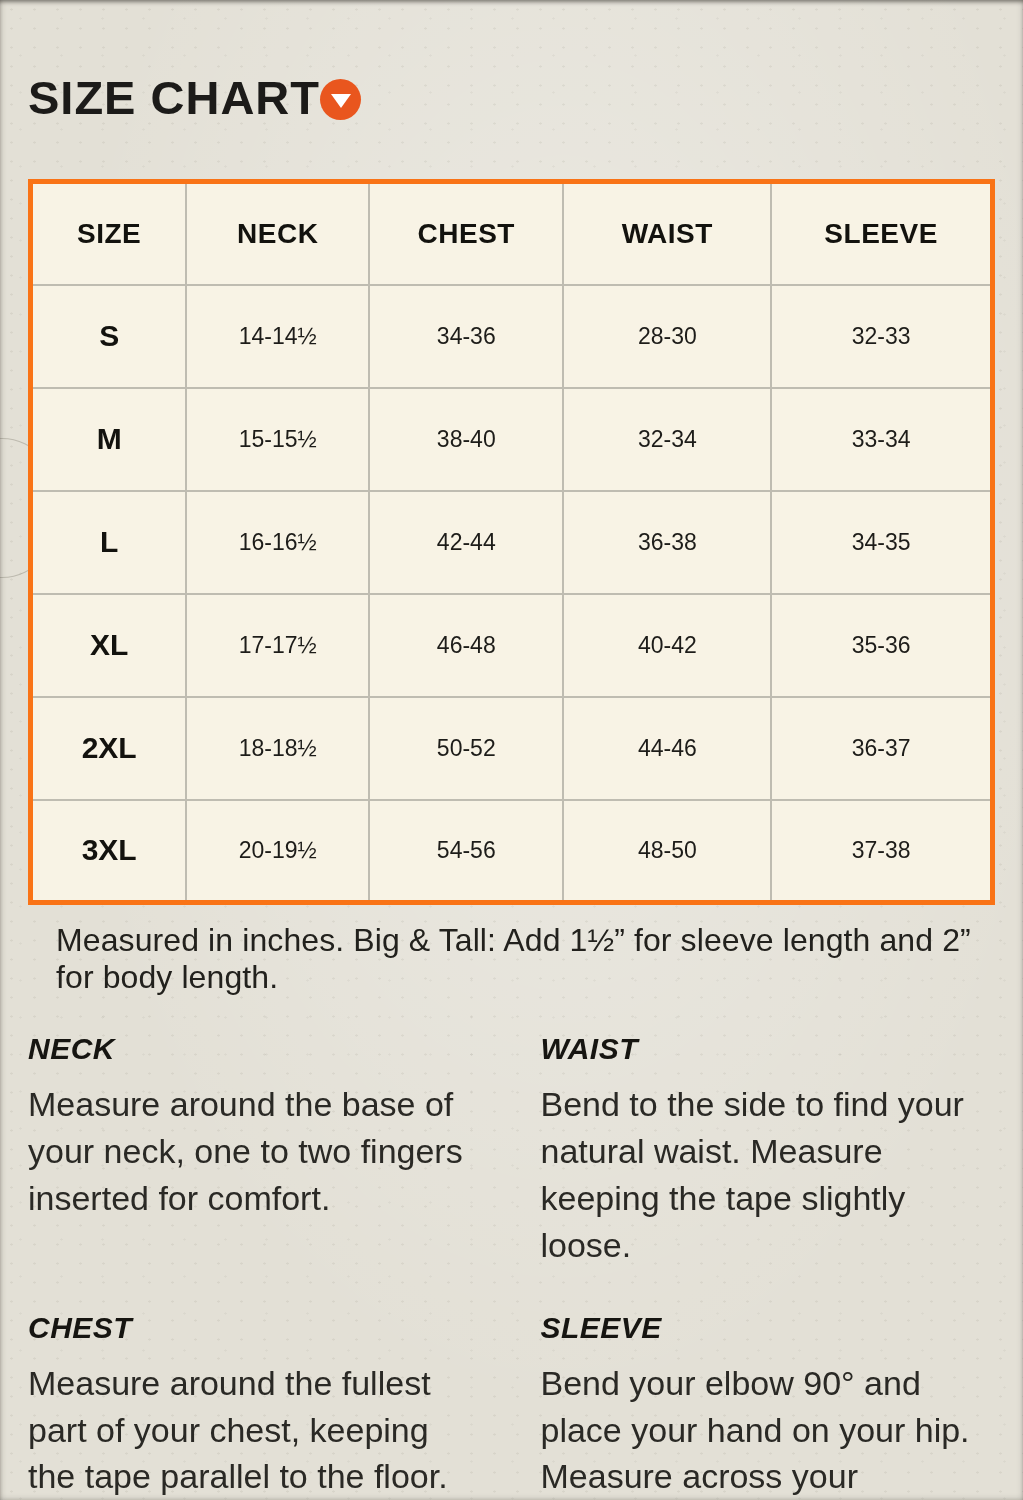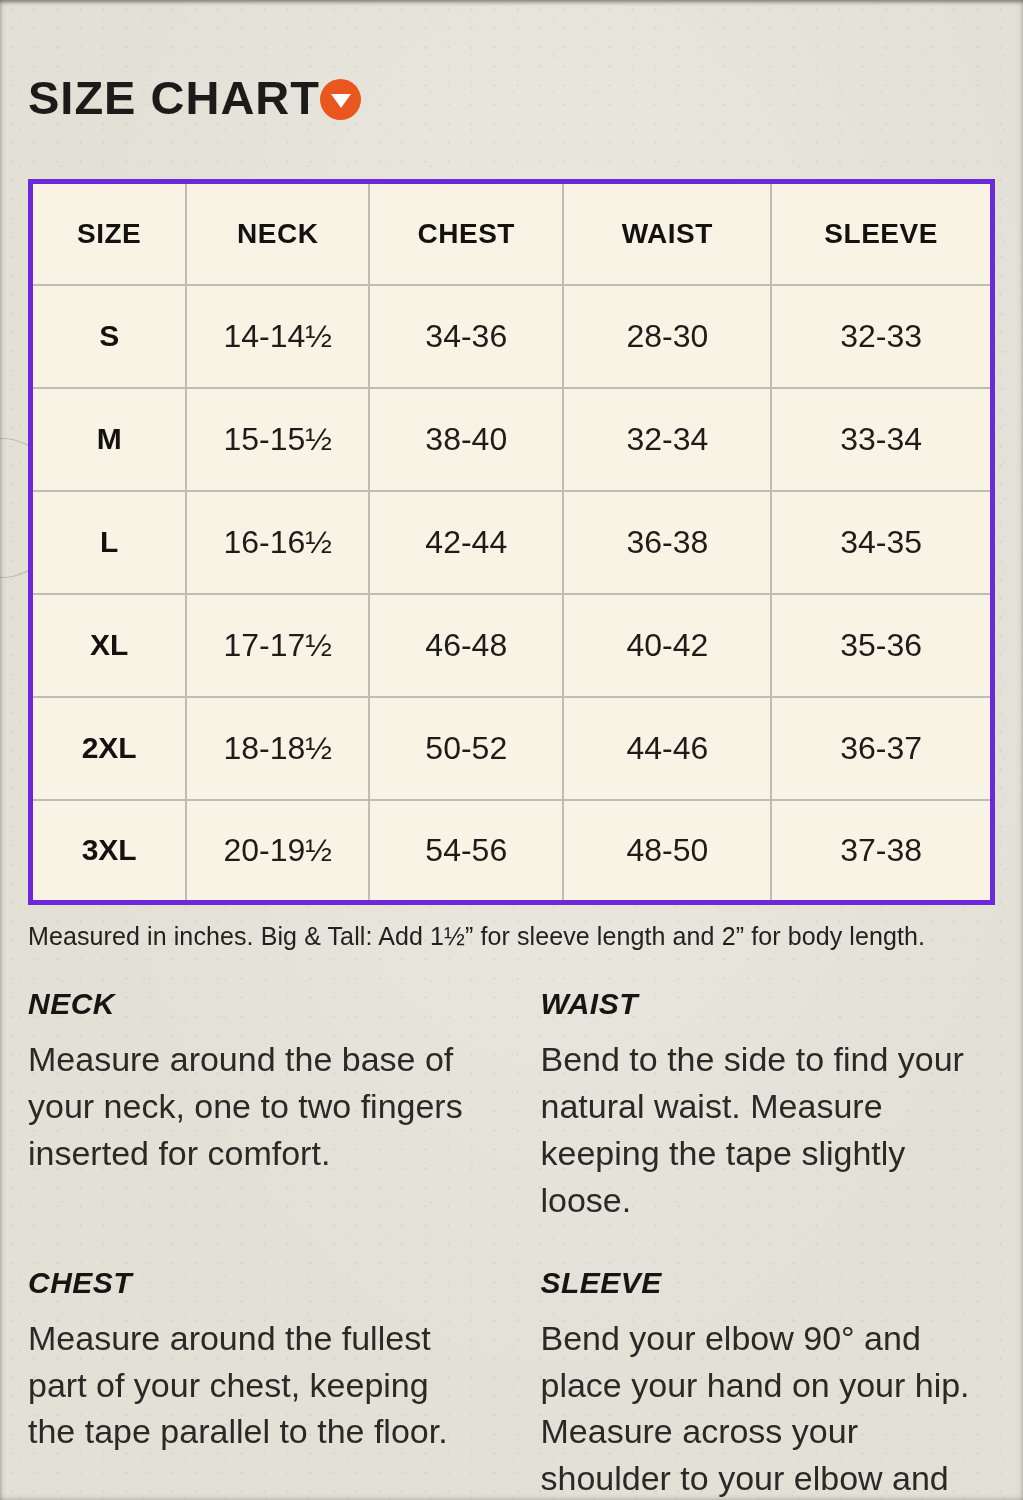--- a/index.html
+++ b/index.html
@@ -52,44 +52,44 @@
     width: 0; height: 0; margin-top: 3px;
     border-left: 10px solid transparent;
     border-right: 10px solid transparent;
     border-top: 14px solid #ffffff;
   }
 
   
   .size-table {
     width: 100%; margin-top: 54px;
     border-collapse: collapse;
-    border: 5px solid #6d28d9;
+    border: 5px solid #f97316;
     background: #f8f3e5;
     table-layout: fixed;
   }
   .size-table col.c-size   { width: 16.2%; }
   .size-table col.c-neck   { width: 19.0%; }
   .size-table col.c-chest  { width: 20.2%; }
   .size-table col.c-waist  { width: 21.6%; }
   .size-table col.c-sleeve { width: 23.0%; }
 
   .size-table th, .size-table td {
     border: 2px solid #bfbcb1;
     text-align: center; vertical-align: middle;
     height: 103px;
   }
   .size-table th {
     font-size: 28px; font-weight: 800; letter-spacing: 0.5px; color: #13120e;
   }
-  .size-table td { font-size: 32px; color: #1d1c19; }
+  .size-table td { font-size: 23px; color: #1d1c19; }
   .size-table td.size-col { font-weight: 800; font-size: 30px; color: #13120e; }
 
   
   .footnote {
-    margin-top: 17px; font-size: 25px; color: #22211d; letter-spacing: 0.1px;
+    margin-top: 17px; font-size: 32px; color: #22211d; letter-spacing: 0.1px; margin-left: 28px;
   }
 
   
   .htm-heading {
     margin-top: 60px; font-size: 34px; font-weight: 800;
     letter-spacing: 1.5px; color: #1c1b19;
   }
   .htm-grid {
     margin-top: 36px;
     display: grid; grid-template-columns: 1fr 1fr;

